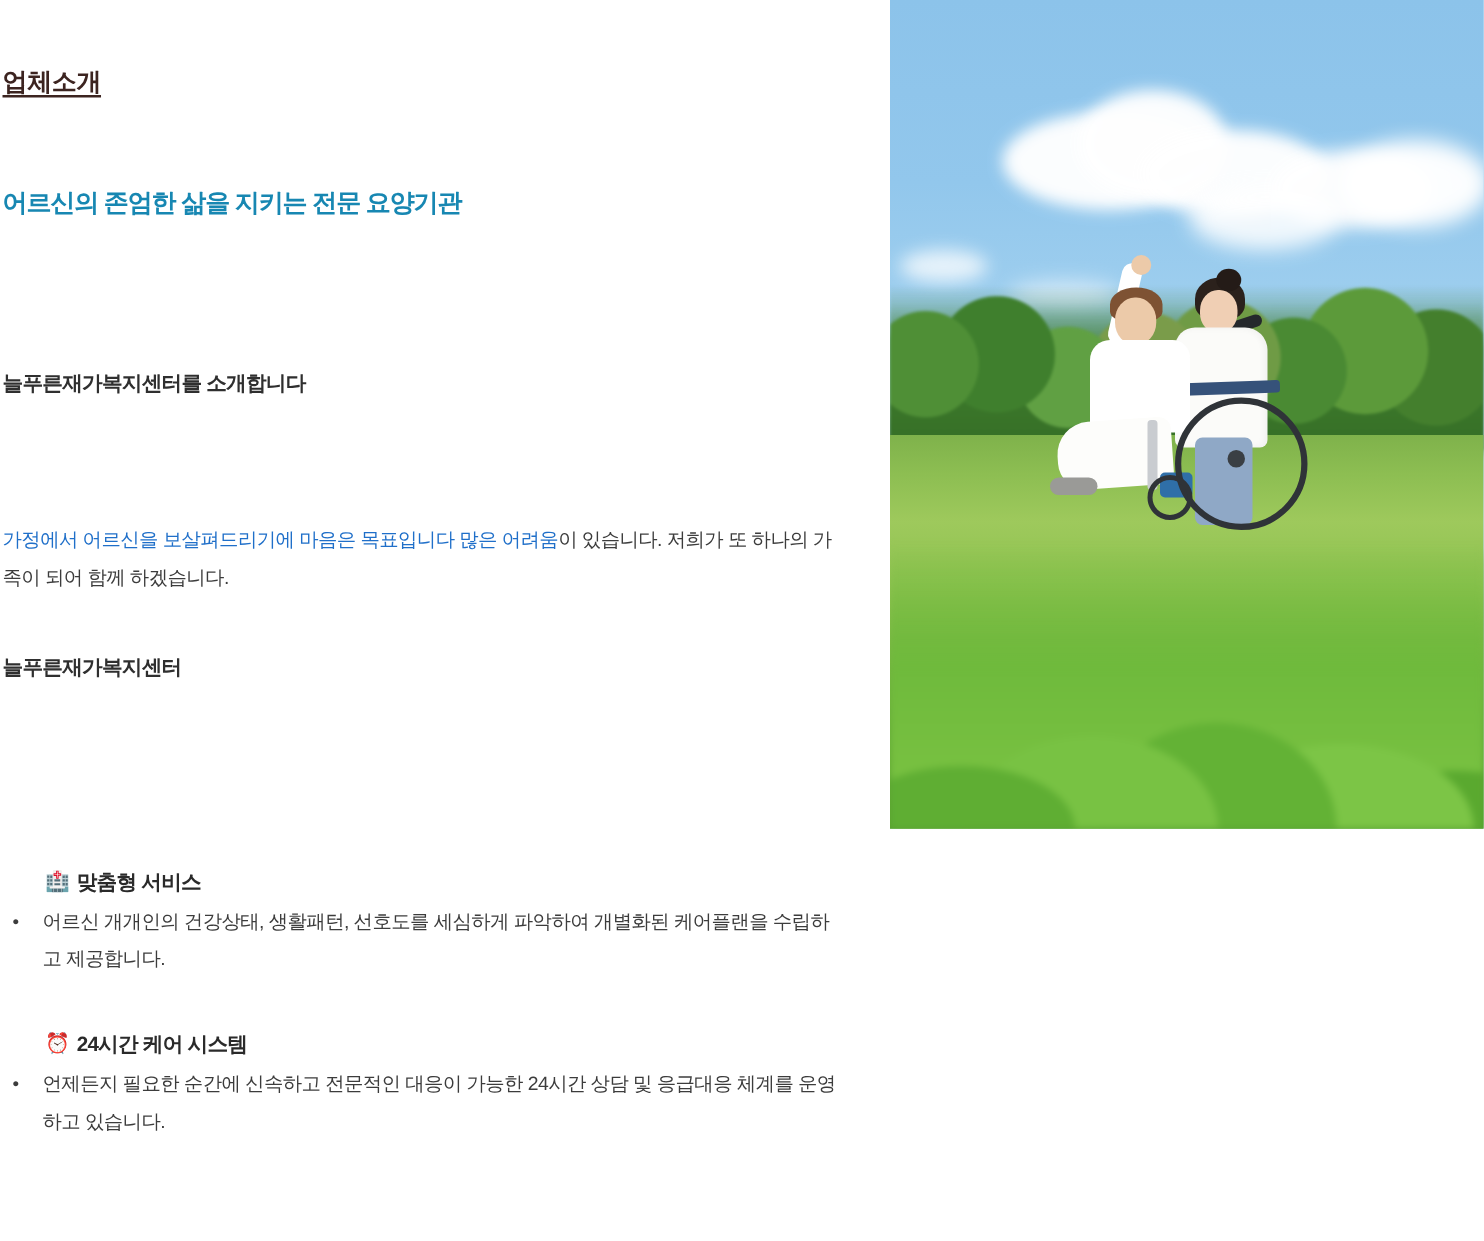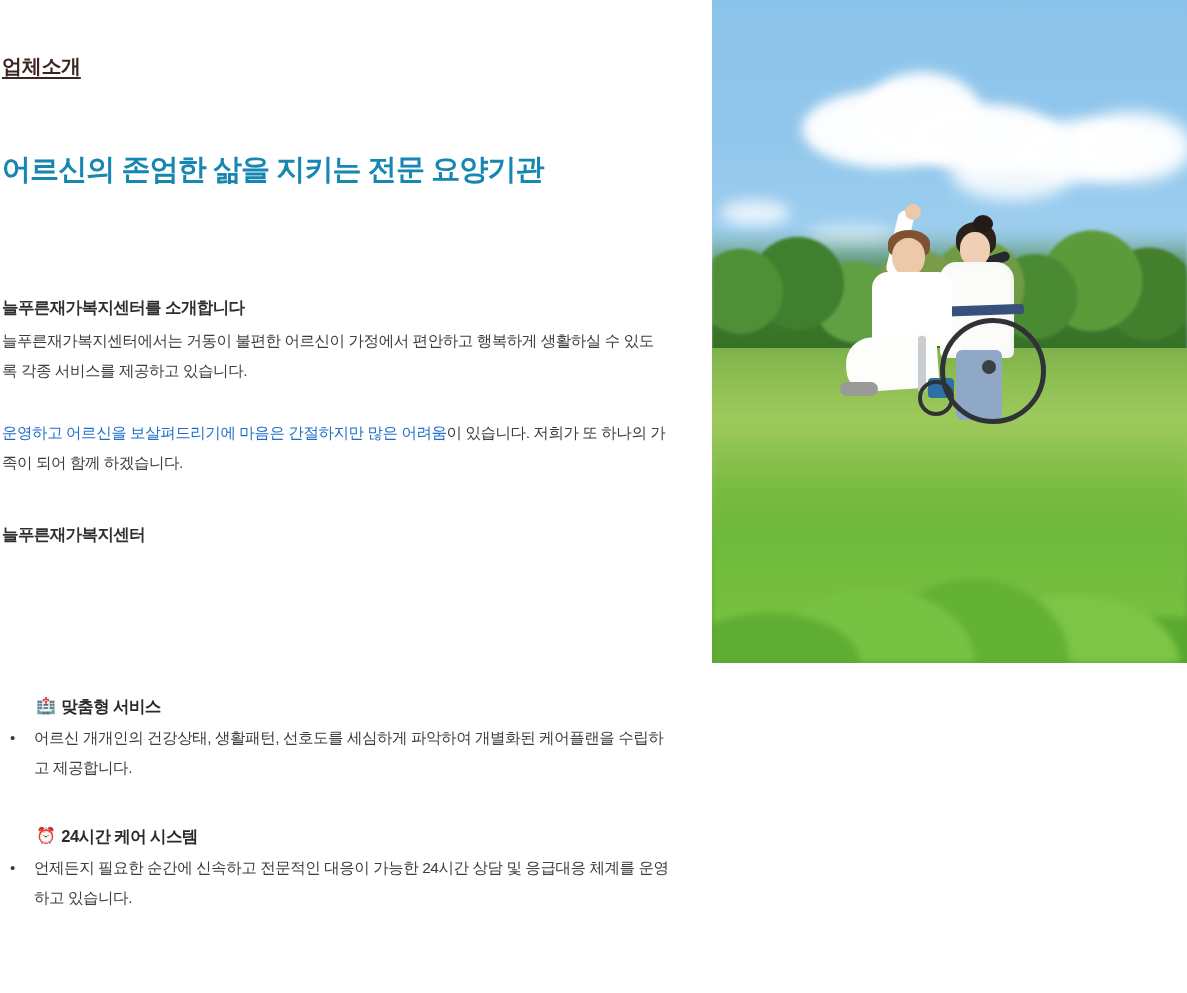--- a/index.html
+++ b/index.html
@@ -37,21 +37,21 @@
     text-decoration: underline;
     text-underline-offset: 4px;
     text-decoration-thickness: 2px;
     line-height: 1.2;
   }
 
   .hero-title {
     position: absolute;
     left: 2px;
     top: 150px;
-    font-size: 29px;
+    font-size: 20px;
     font-weight: 800;
     color: #1787b2;
     line-height: 1.33;
     letter-spacing: -0.9px;
     white-space: nowrap;
   }
   .hero-title .line { display: block; }
 
   .block {
     position: absolute;
@@ -348,25 +348,24 @@
 <div class="content-col">
 
   <div class="eyebrow">업체소개</div>
 
   <div class="hero-title">
     <span class="line">어르신의 존엄한 삶을 지키는 전문 요양기관</span>
   </div>
 
   <div class="block" id="block-intro">
     <p class="sec-head">늘푸른재가복지센터를 소개합니다</p>
-    <p class="sec-body">늘푸른재가복지센터에서는 거동이 불편한 어르신이 가정에서 편안하고 행복하게 생활하실 수 있도록 각종 서비스를 제공하고 있습니다.</p>
   </div>
 
   <div class="block" id="block-accent">
-    <p class="sec-body"><span class="hl-blue">운영하고 어르신을 보살펴드리기에 마음은 간절하지만 많은 어려움</span><span>이 있습니다. 저희가 또 하나의 가족이 되어 함께 하겠습니다.</span></p>
+    <p class="sec-body"><span class="hl-blue">가정에서 어르신을 보살펴드리기에 마음은 목표입니다 많은 어려움</span><span>이 있습니다. 저희가 또 하나의 가족이 되어 함께 하겠습니다.</span></p>
   </div>
 
   <div class="block" id="block-mission">
     <p class="sec-head">늘푸른재가복지센터</p>
   </div>
 
   <div class="feature" id="feature-1">
     <div class="feature-head">
       <span class="feature-emoji">🏥</span>
       <span>맞춤형 서비스</span>

